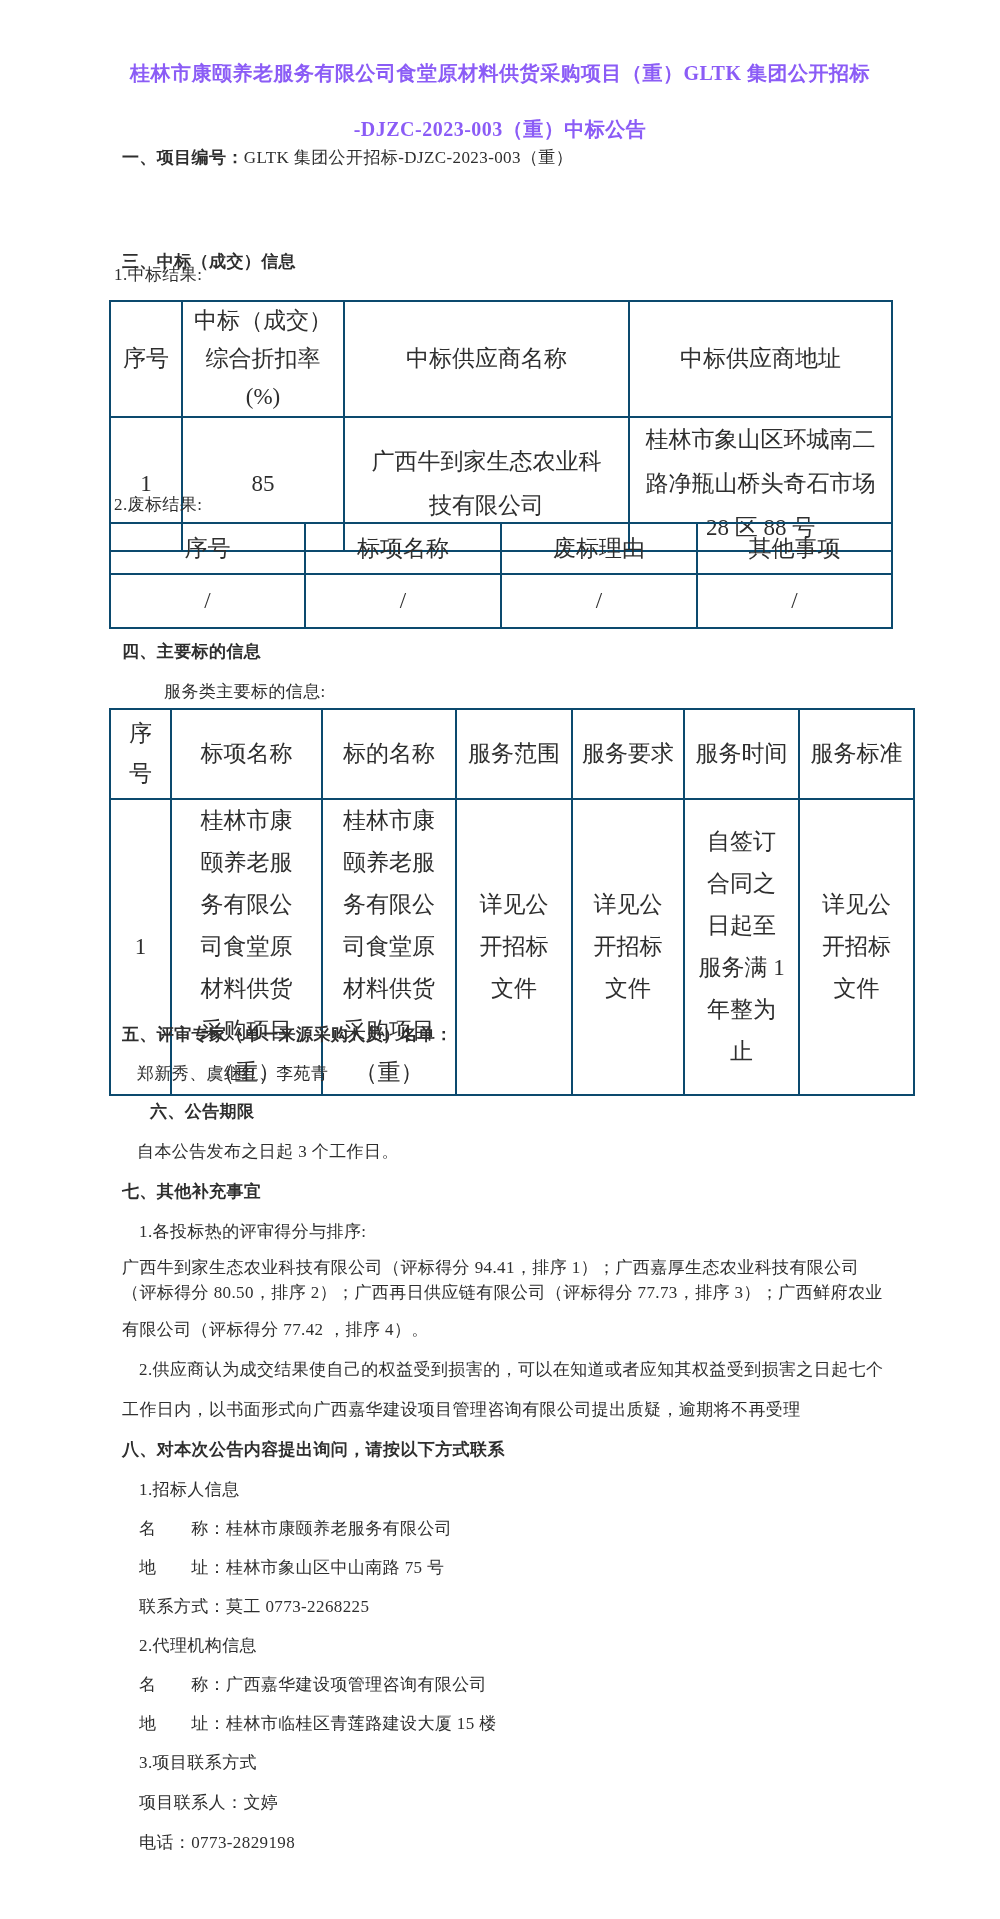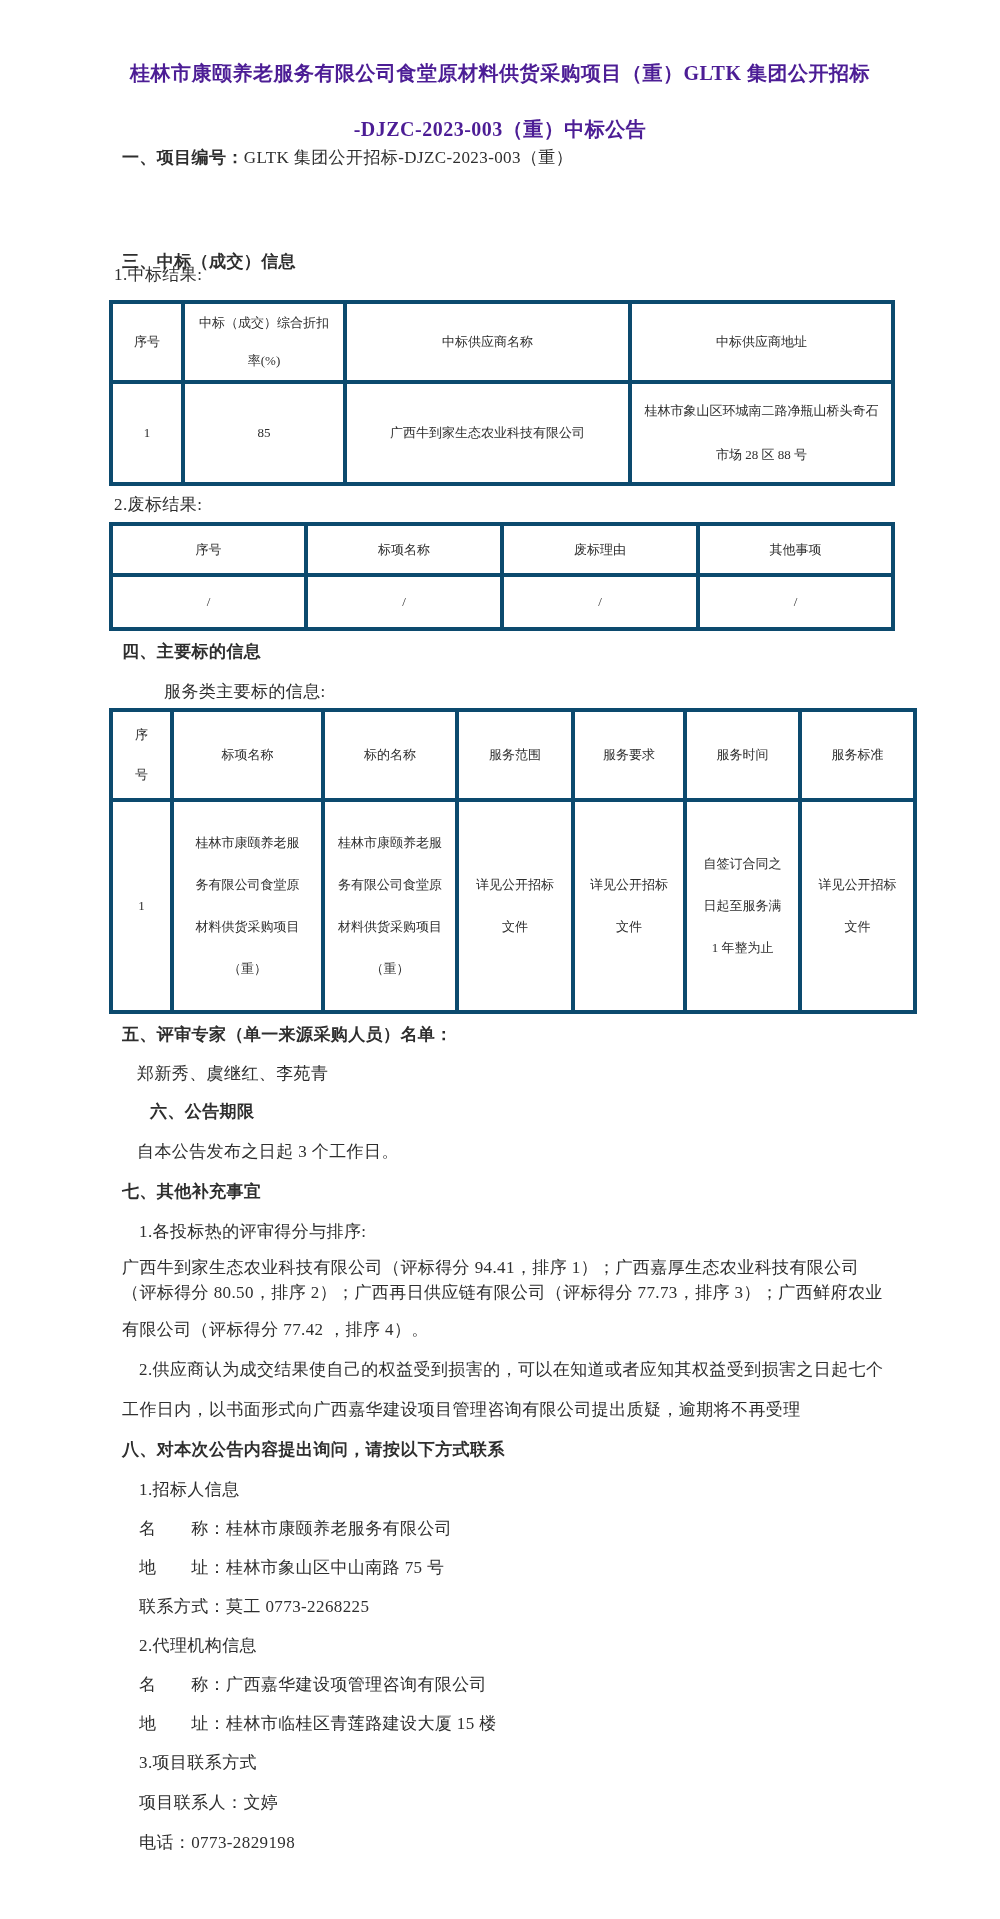--- a/index.html
+++ b/index.html
@@ -1,24 +1,24 @@
 <!DOCTYPE html>
 <html><head>
 <meta charset="utf-8">
 <style>
   html,body{margin:0;padding:0;background:#ffffff;}
   .page{position:relative;width:1000px;height:1919px;background:#ffffff;
         font-family:"Liberation Serif","DejaVu Serif",serif;color:#2e2e2e;overflow:hidden;}
   .abs{position:absolute;}
   .txt{font-size:17px;line-height:22px;letter-spacing:0.4px;white-space:nowrap;}
   .bold{font-weight:bold;}
-  .title{left:0;width:1000px;text-align:center;font-size:20px;font-weight:bold;letter-spacing:0.5px;color:#4c1d95;}
+  .title{left:0;width:1000px;text-align:center;font-size:20px;font-weight:bold;letter-spacing:0.5px;color:#8b5cf6;}
   table{border-collapse:collapse;table-layout:fixed;}
-  th,td{border:4px solid #0c4a6e;text-align:center;vertical-align:middle;
-        font-size:13px;font-weight:normal;color:#2e2e2e;padding:0 8px;word-break:break-word;}
+  th,td{border:2px solid #0c4a6e;text-align:center;vertical-align:middle;
+        font-size:23px;font-weight:normal;color:#2e2e2e;padding:0 8px;word-break:break-word;}
   .t1{width:782px;}
   .t1 tr.hdr{height:78px;} .t1 tr.dat{height:102px;}
   .t1 th{line-height:38px;padding:0 10px;}
   .t1 td{line-height:44px;}
   .t1 td.name{padding:0 20px;}
   .t2{width:782px;}
   .t2 tr.hdr{height:51px;} .t2 tr.dat{height:54px;}
   .t3{width:804px;}
   .t3 tr.hdr{height:90px;} .t3 tr.dat{height:212px;}
   .t3 th{line-height:40px;}

